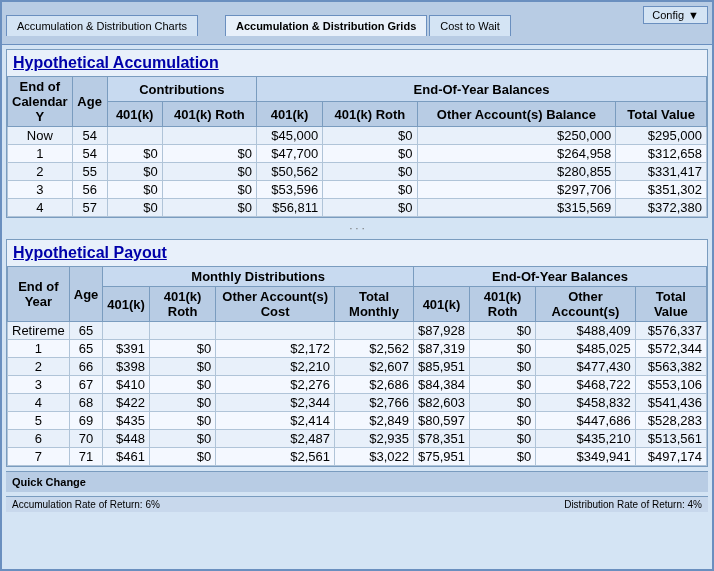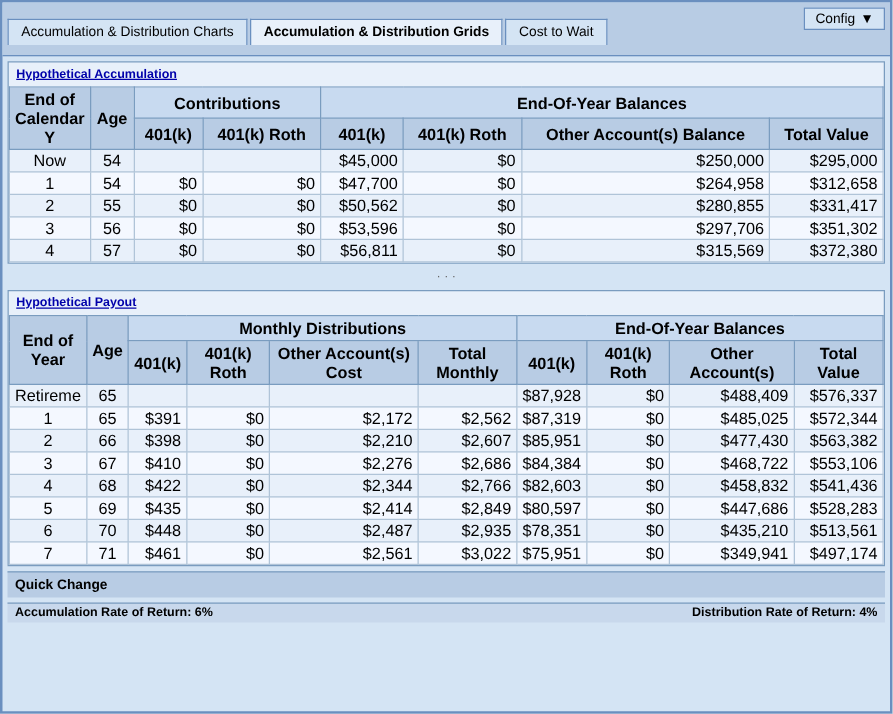--- a/index.html
+++ b/index.html
@@ -33,20 +33,21 @@
       cursor: pointer;
       font-size: 11px;
       color: #000;
       margin-right: 2px;
       border-bottom: none;
     }
     .tab.active {
       background: #e8f0fa;
       font-weight: bold;
       z-index: 1;
+      margin-left: 25px;
     }
     .toolbar-right {
       margin-left: auto;
       display: flex;
       align-items: center;
       padding-bottom: 20px;
     }
     .config-btn {
       background: #d4e4f4;
       border: 1px solid #6a8fbf;
@@ -65,21 +66,21 @@
       flex-direction: column;
       gap: 4px;
     }
     .section {
       background: #e8f0fa;
       border: 1px solid #7a9cbf;
     }
     .section-title {
       color: #0000aa;
       font-weight: bold;
-      font-size: 10px;
+      font-size: 16px;
       padding: 4px 6px;
       text-decoration: underline;
     }
     table {
       width: 100%;
       border-collapse: collapse;
       font-size: 13px;
     }
     th {
       background: #b8cce4;
@@ -125,21 +126,20 @@
       font-size: 11px;
       font-weight: bold;
     }
     .bottom-bar {
       background: #c8d8ec;
       border-top: 1px solid #7a9cbf;
       padding: 2px 6px;
       font-size: 10px;
       display: flex;
       justify-content: space-between;
-      font-weight: bold;
     }
   </style>
 </head>
 <body>
 
 <div class="main-container">
 
   <div class="tab-bar">
     <div class="tab">Accumulation &amp; Distribution Charts</div>
     <div class="tab active">Accumulation &amp; Distribution Grids</div>

